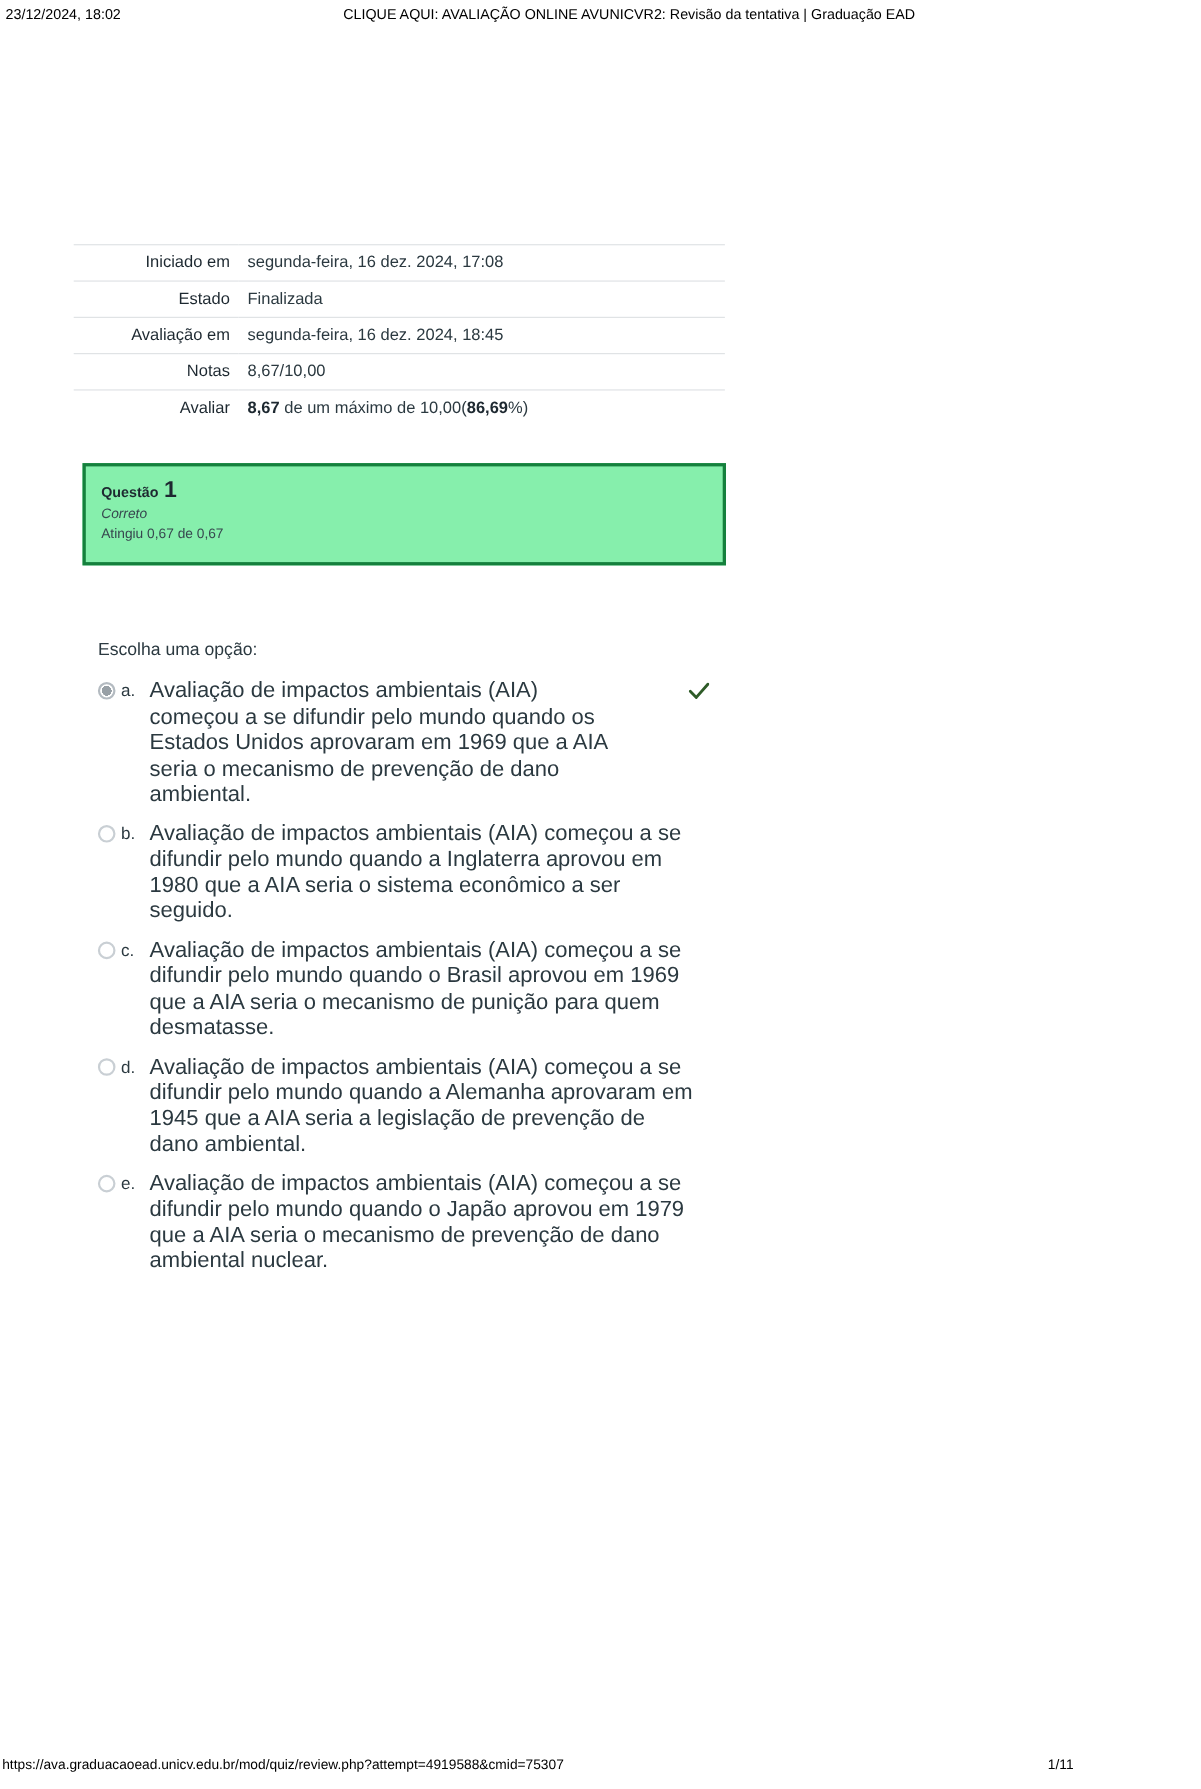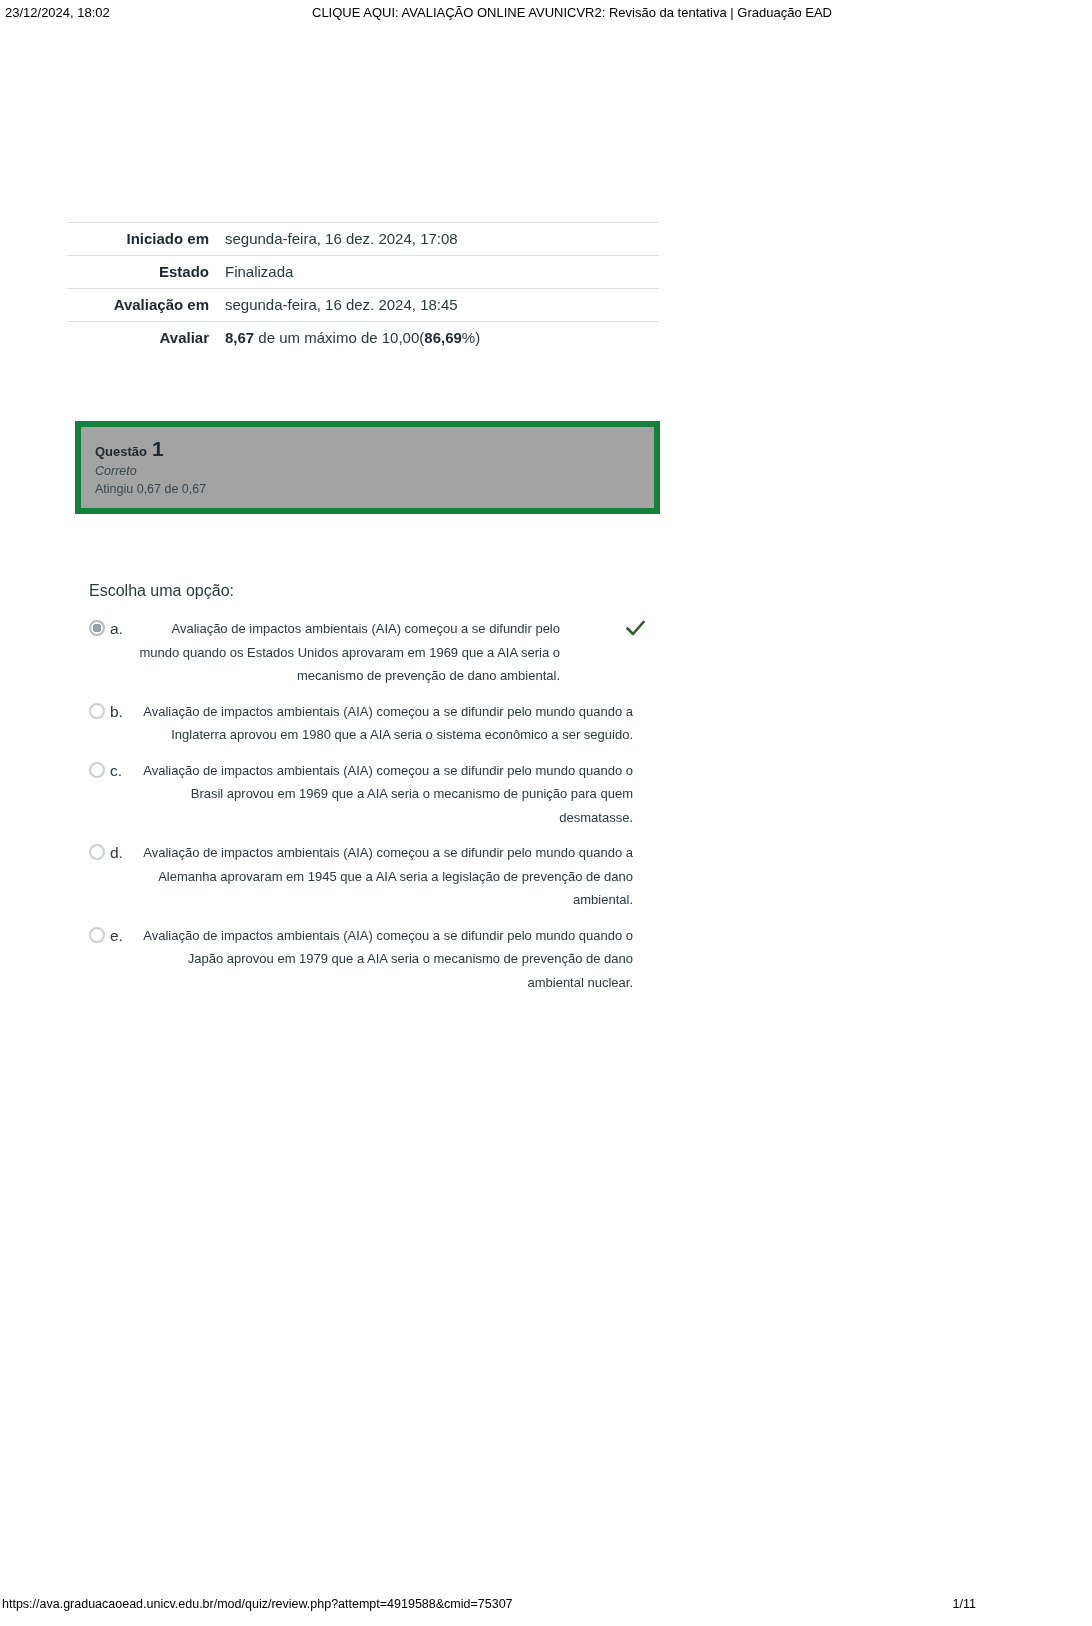--- a/index.html
+++ b/index.html
@@ -34,42 +34,42 @@
     width: 592px;
     border-collapse: collapse;
     font-size: 15px;
     color: #2b3940;
   }
   .summary tr { border-top: 1px solid #dde0e3; }
   .summary th {
     width: 150px;
     text-align: right;
     vertical-align: top;
-    font-weight: bold;
+    font-weight: normal;
     color: #1d2830;
     padding: 5px 8px 5px 0;
     line-height: 22px;
   }
   .summary td {
     text-align: left;
     vertical-align: top;
     padding: 5px 0 5px 8px;
     line-height: 22px;
   }
   .summary td b { color: #1d2830; }
   .summary tr.tall th, .summary tr.tall td { padding-bottom: 27px; }
 
   
   .qinfo {
     position: absolute;
     left: 75px; top: 421px;
     width: 585px;
     min-height: 93px;
-    border: 6px solid #15803d;
-    background: #a3a3a3;
+    border: 3px solid #15803d;
+    background: #86efac;
     padding: 10px 14px 12px 14px;
   }
   .qinfo .qno-line { line-height: 24px; }
   .qinfo .qno-label { font-size: 13px; font-weight: bold; color: #1d2830; }
   .qinfo .qno-num   { font-size: 21px; font-weight: bold; color: #1d2830; margin-left: 5px; }
   .qinfo .qstate  { font-size: 12.5px; color: #37474f; margin-top: 0; font-style: italic; }
   .qinfo .qpoints { font-size: 12.5px; color: #37474f; margin-top: 4px; }
 
   
   .qcontent {
@@ -110,25 +110,24 @@
   }
   .letter {
     flex: none;
     width: 26px;
     margin-left: 5px;
     font-size: 15.5px;
     line-height: 23.5px;
     color: #2b3940;
   }
   .otext {
-    font-size: 13px;
+    font-size: 20px;
     line-height: 23.5px;
     color: #2b3940;
     width: 497px;
-    text-align: right;
   }
   .option.with-check .otext { width: 424px; }
   .check-icon {
     position: absolute;
     right: 0; top: 3px;
     width: 19px; height: 16px;
   }
 
   
   .print-footer {
@@ -157,20 +156,24 @@
         <th>Iniciado em</th>
         <td>segunda-feira, 16 dez. 2024, 17:08</td>
       </tr>
       <tr>
         <th>Estado</th>
         <td>Finalizada</td>
       </tr>
       <tr>
         <th>Avaliação em</th>
         <td>segunda-feira, 16 dez. 2024, 18:45</td>
+      </tr>
+      <tr>
+        <th>Notas</th>
+        <td>8,67/10,00</td>
       </tr>
       <tr>
         <th>Avaliar</th>
         <td><b>8,67</b><span> de um máximo de 10,00(</span><b>86,69</b><span>%)</span></td>
       </tr>
     </tbody>
   </table>
 
   <div class="qinfo">
     <div class="qno-line">

